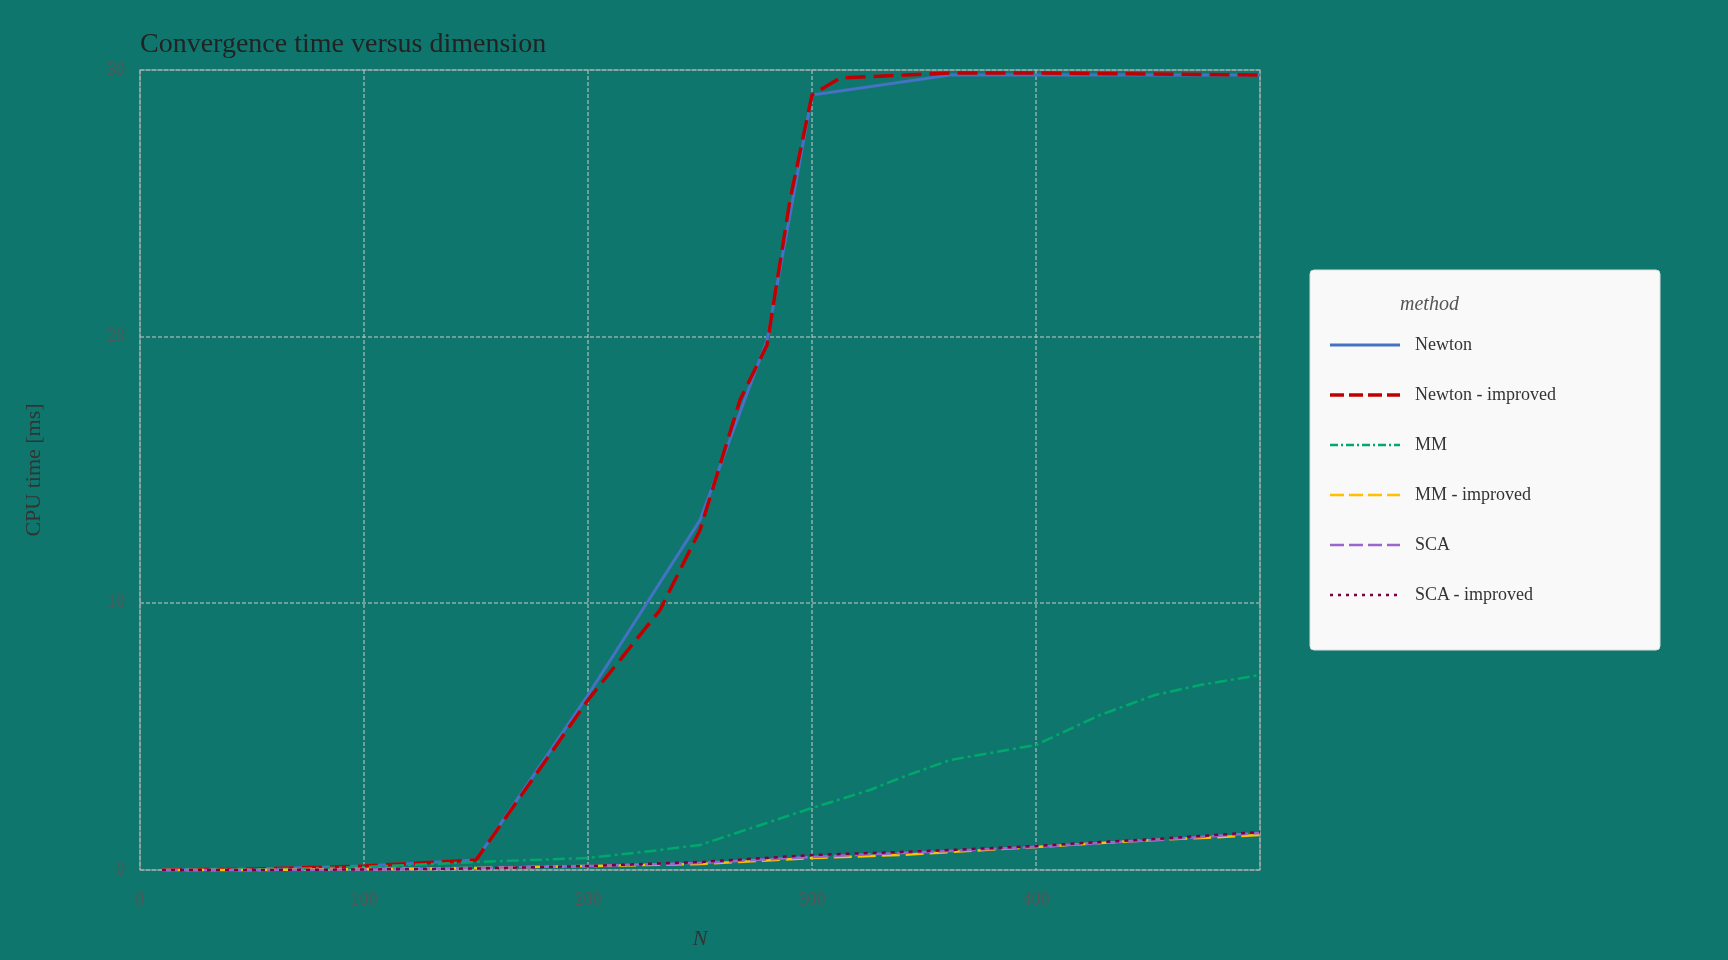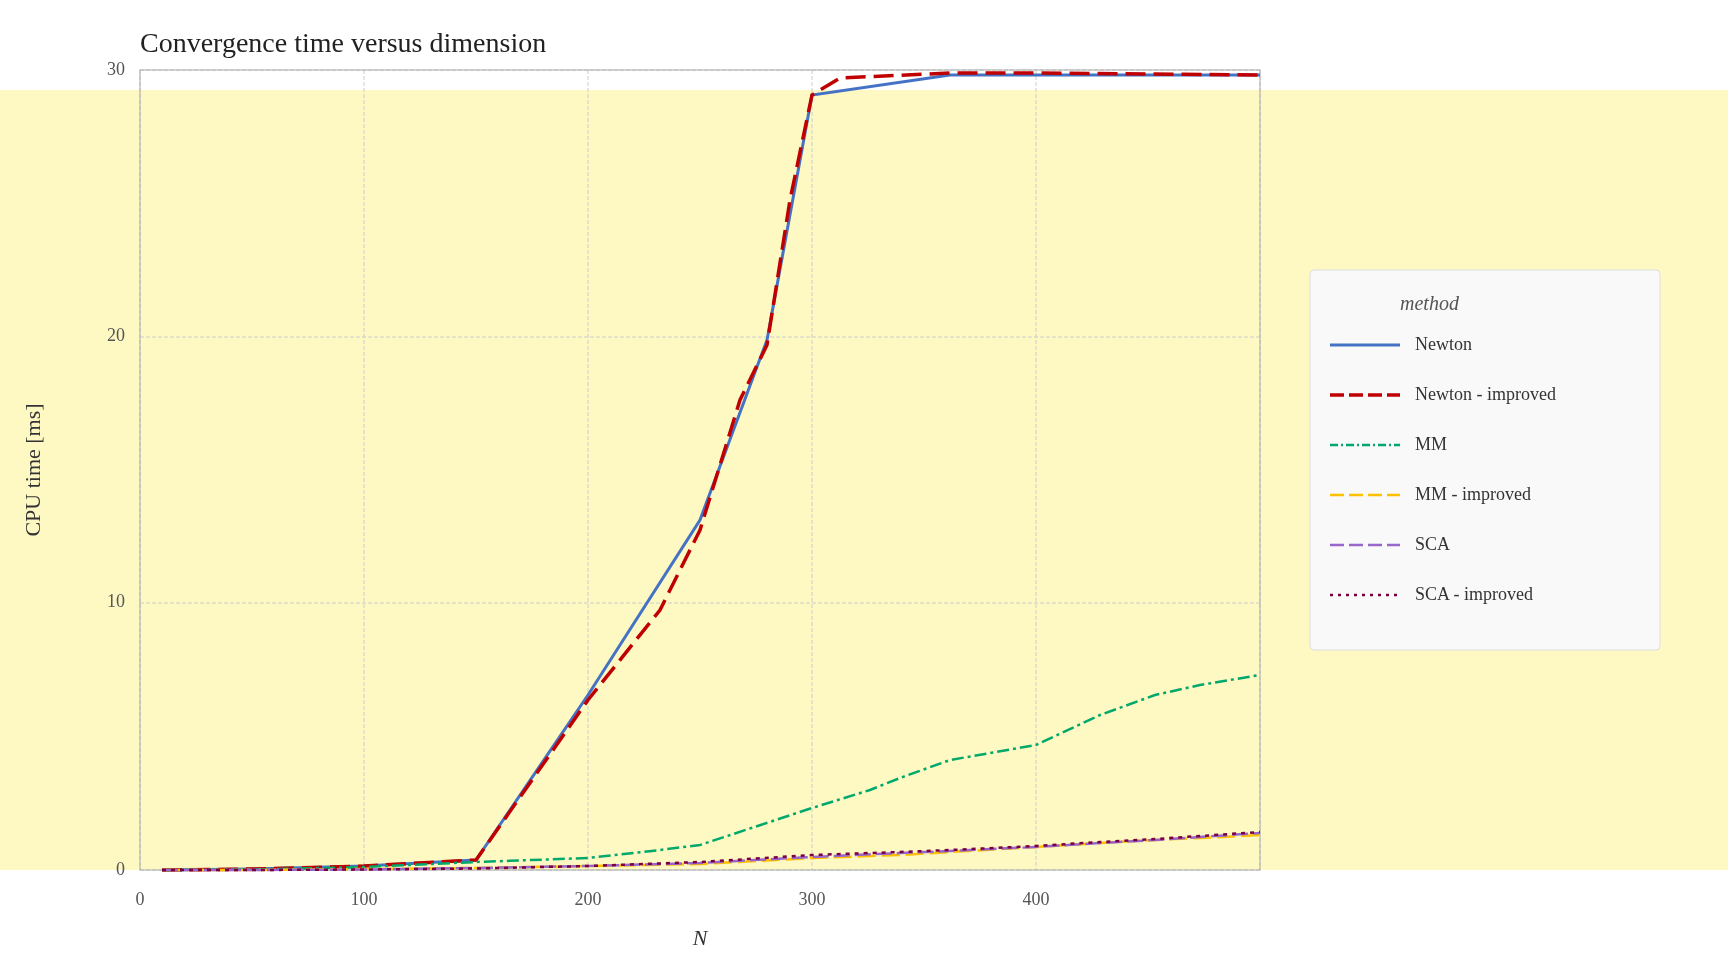--- a/index.html
+++ b/index.html
@@ -7,23 +7,23 @@
       background: #ffffff;
       font-family: 'Georgia', 'Times New Roman', serif;
       width: 1728px;
       height: 960px;
       display: flex;
       align-items: center;
       justify-content: center;
     }
     .chart-container {
       width: 1728px;
-      height: 780px;
+      height: 960px;
       position: relative;
-      background: #fef9c3;
+      background: #0f766e;
       display: flex;
       align-items: center;
       justify-content: center;
     }
     svg {
       overflow: visible;
     }
     .axis-label {
       font-family: 'Georgia', serif;
       font-size: 22px;

